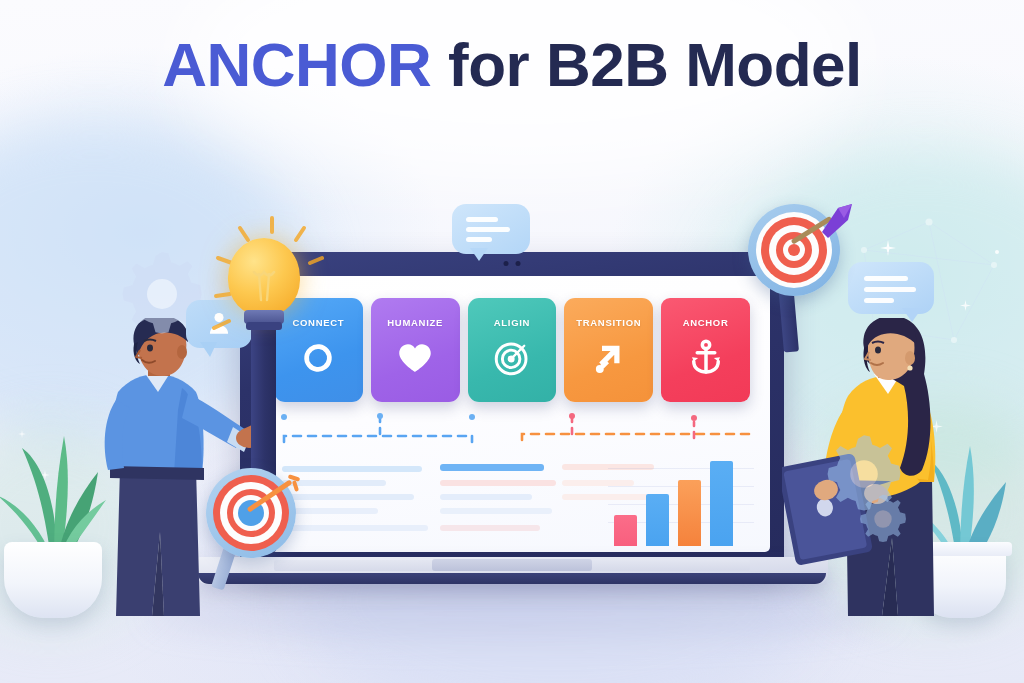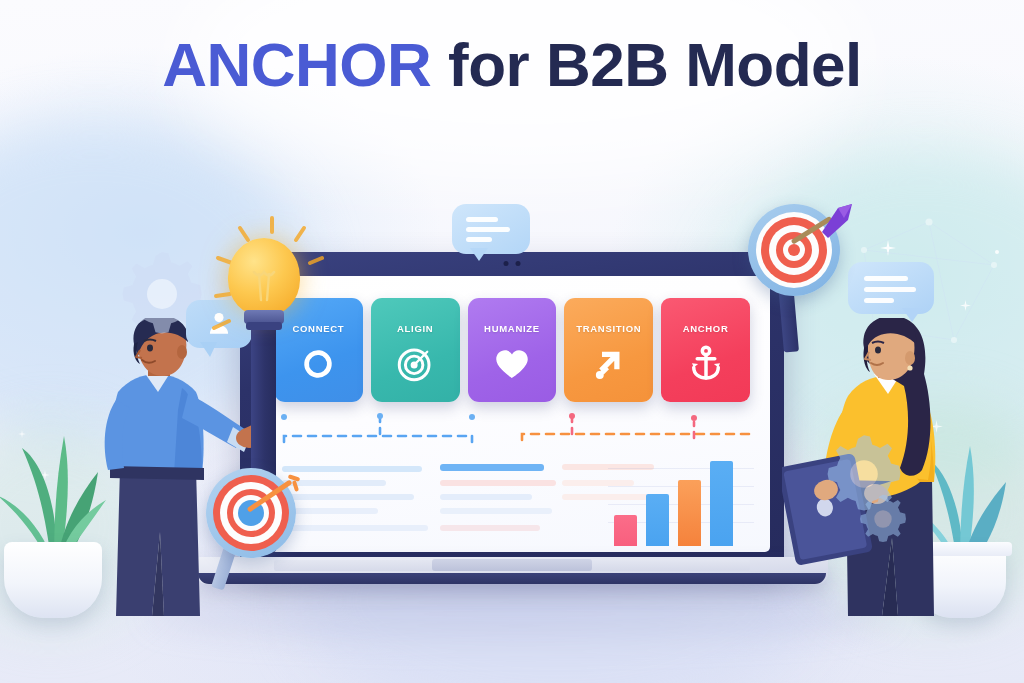--- a/index.html
+++ b/index.html
@@ -77,21 +77,21 @@
     position:absolute; left:50%; top:2px; transform:translateX(-50%);
     width:160px; height:12px;
     background:linear-gradient(180deg,#cfd4e6,#bcc2da); border-radius:3px;
   }
 
   
   #cards { position:absolute; left:20px; top:22px; width:476px; height:104px; display:flex; gap:8px; }
   .card {
     flex:1; border-radius:11px; position:relative;
     display:flex; flex-direction:column; align-items:center;
-    padding-top:25px;
+    padding-top:19px;
     box-shadow:0 6px 14px rgba(40,48,110,.22);
   }
   .card .lbl {
     font-size:9.5px; font-weight:bold; color:#fff; letter-spacing:.7px;
     text-shadow:0 1px 2px rgba(0,0,0,.13); white-space:nowrap;
   }
   .card .ic { margin-top:9px; width:42px; height:42px; }
   .card .ic svg { width:100%; height:100%; display:block; }
   .c-connect   { background:linear-gradient(160deg,#55a9f7 0%,#3d94ee 60%,#3f8fe8 100%); }
   .c-humanize  { background:linear-gradient(160deg,#b07bf0 0%,#9f63e8 62%,#9a5ce4 100%); }
@@ -280,40 +280,40 @@
             <div class="lbl">CONNECT</div>
             <div class="ic">
               <svg viewBox="0 0 48 48">
                   <g fill="none" stroke="#fff" stroke-width="5.4" stroke-linecap="round">
                 <rect x="11" y="11" width="26" height="26" rx="13" transform="rotate(-38 24 24)"></rect>
               </g>
                 </svg>
             </div>
           </div>
 
+          <div class="card c-humanize">
+            <div class="lbl">HUMANIZE</div>
+            <div class="ic">
+              <svg viewBox="0 0 48 48">
+                  <path fill="#fff" d="M24 40S6 28.6 6 18.6C6 12.8 10.6 8.4 16 8.4c3.6 0 6.6 1.9 8 4.8 1.4-2.9 4.4-4.8 8-4.8 5.4 0 10 4.4 10 10.2C42 28.6 24 40 24 40z"></path>
+                </svg>
+            </div>
+          </div>
+
           <div class="card c-aligin">
             <div class="lbl">ALIGIN</div>
             <div class="ic">
               <svg viewBox="0 0 48 48">
                   <g fill="none" stroke="#fff" stroke-width="3.4">
                 <circle cx="23" cy="25" r="17"></circle>
                     <circle cx="23" cy="25" r="10"></circle>
                   </g>
                 <circle cx="23" cy="25" r="4" fill="#fff"></circle>
                 <path d="M23 25 L38 10" stroke="#fff" stroke-width="2.6" stroke-linecap="round"></path>
               </svg>
-            </div>
-          </div>
-
-          <div class="card c-humanize">
-            <div class="lbl">HUMANIZE</div>
-            <div class="ic">
-              <svg viewBox="0 0 48 48">
-                  <path fill="#fff" d="M24 40S6 28.6 6 18.6C6 12.8 10.6 8.4 16 8.4c3.6 0 6.6 1.9 8 4.8 1.4-2.9 4.4-4.8 8-4.8 5.4 0 10 4.4 10 10.2C42 28.6 24 40 24 40z"></path>
-                </svg>
             </div>
           </div>
 
           <div class="card c-transition">
             <div class="lbl">TRANSITION</div>
             <div class="ic">
               <svg viewBox="0 0 48 48">
                 <path fill="#fff" d="M16 10h20v20h-6V20.2L17 33.4l-4.2-4.2L25.8 16H16z"></path>
                 <path fill="#fff" d="M9 36.5a4.5 4.5 0 119 0 4.5 4.5 0 01-9 0z"></path>
                 <path fill="#fff" d="M14 32l6-6 4 4-6 6z"></path>

